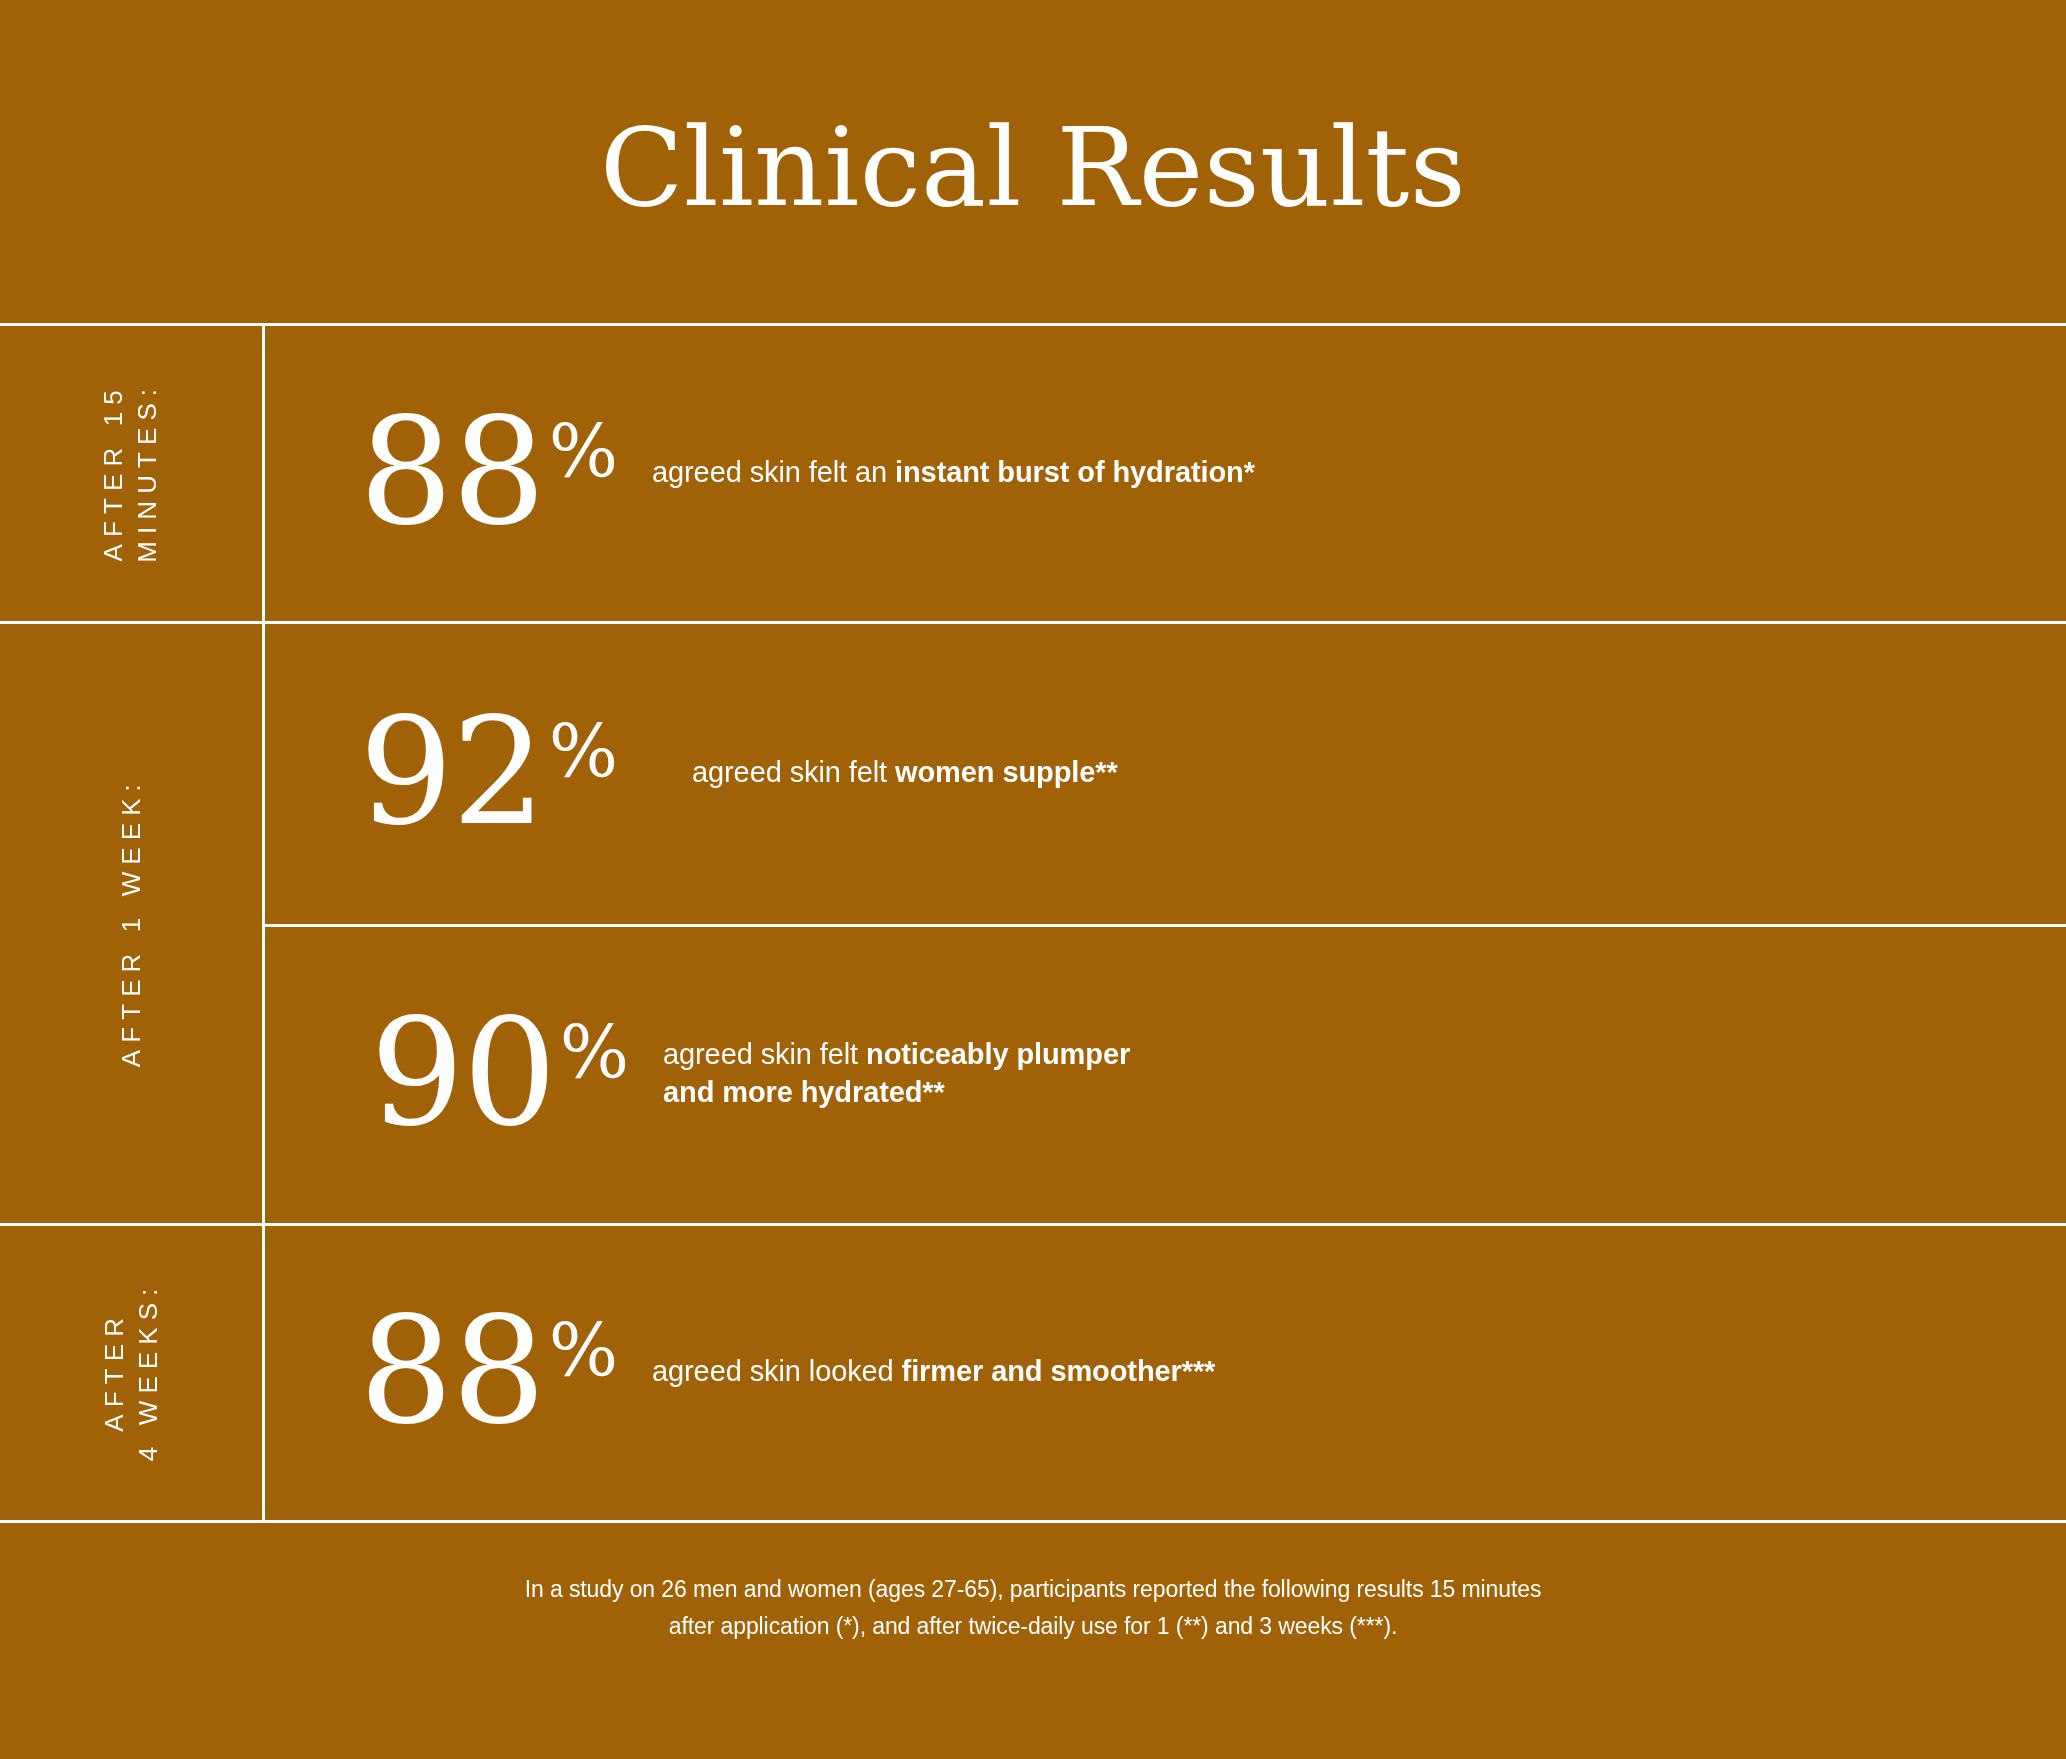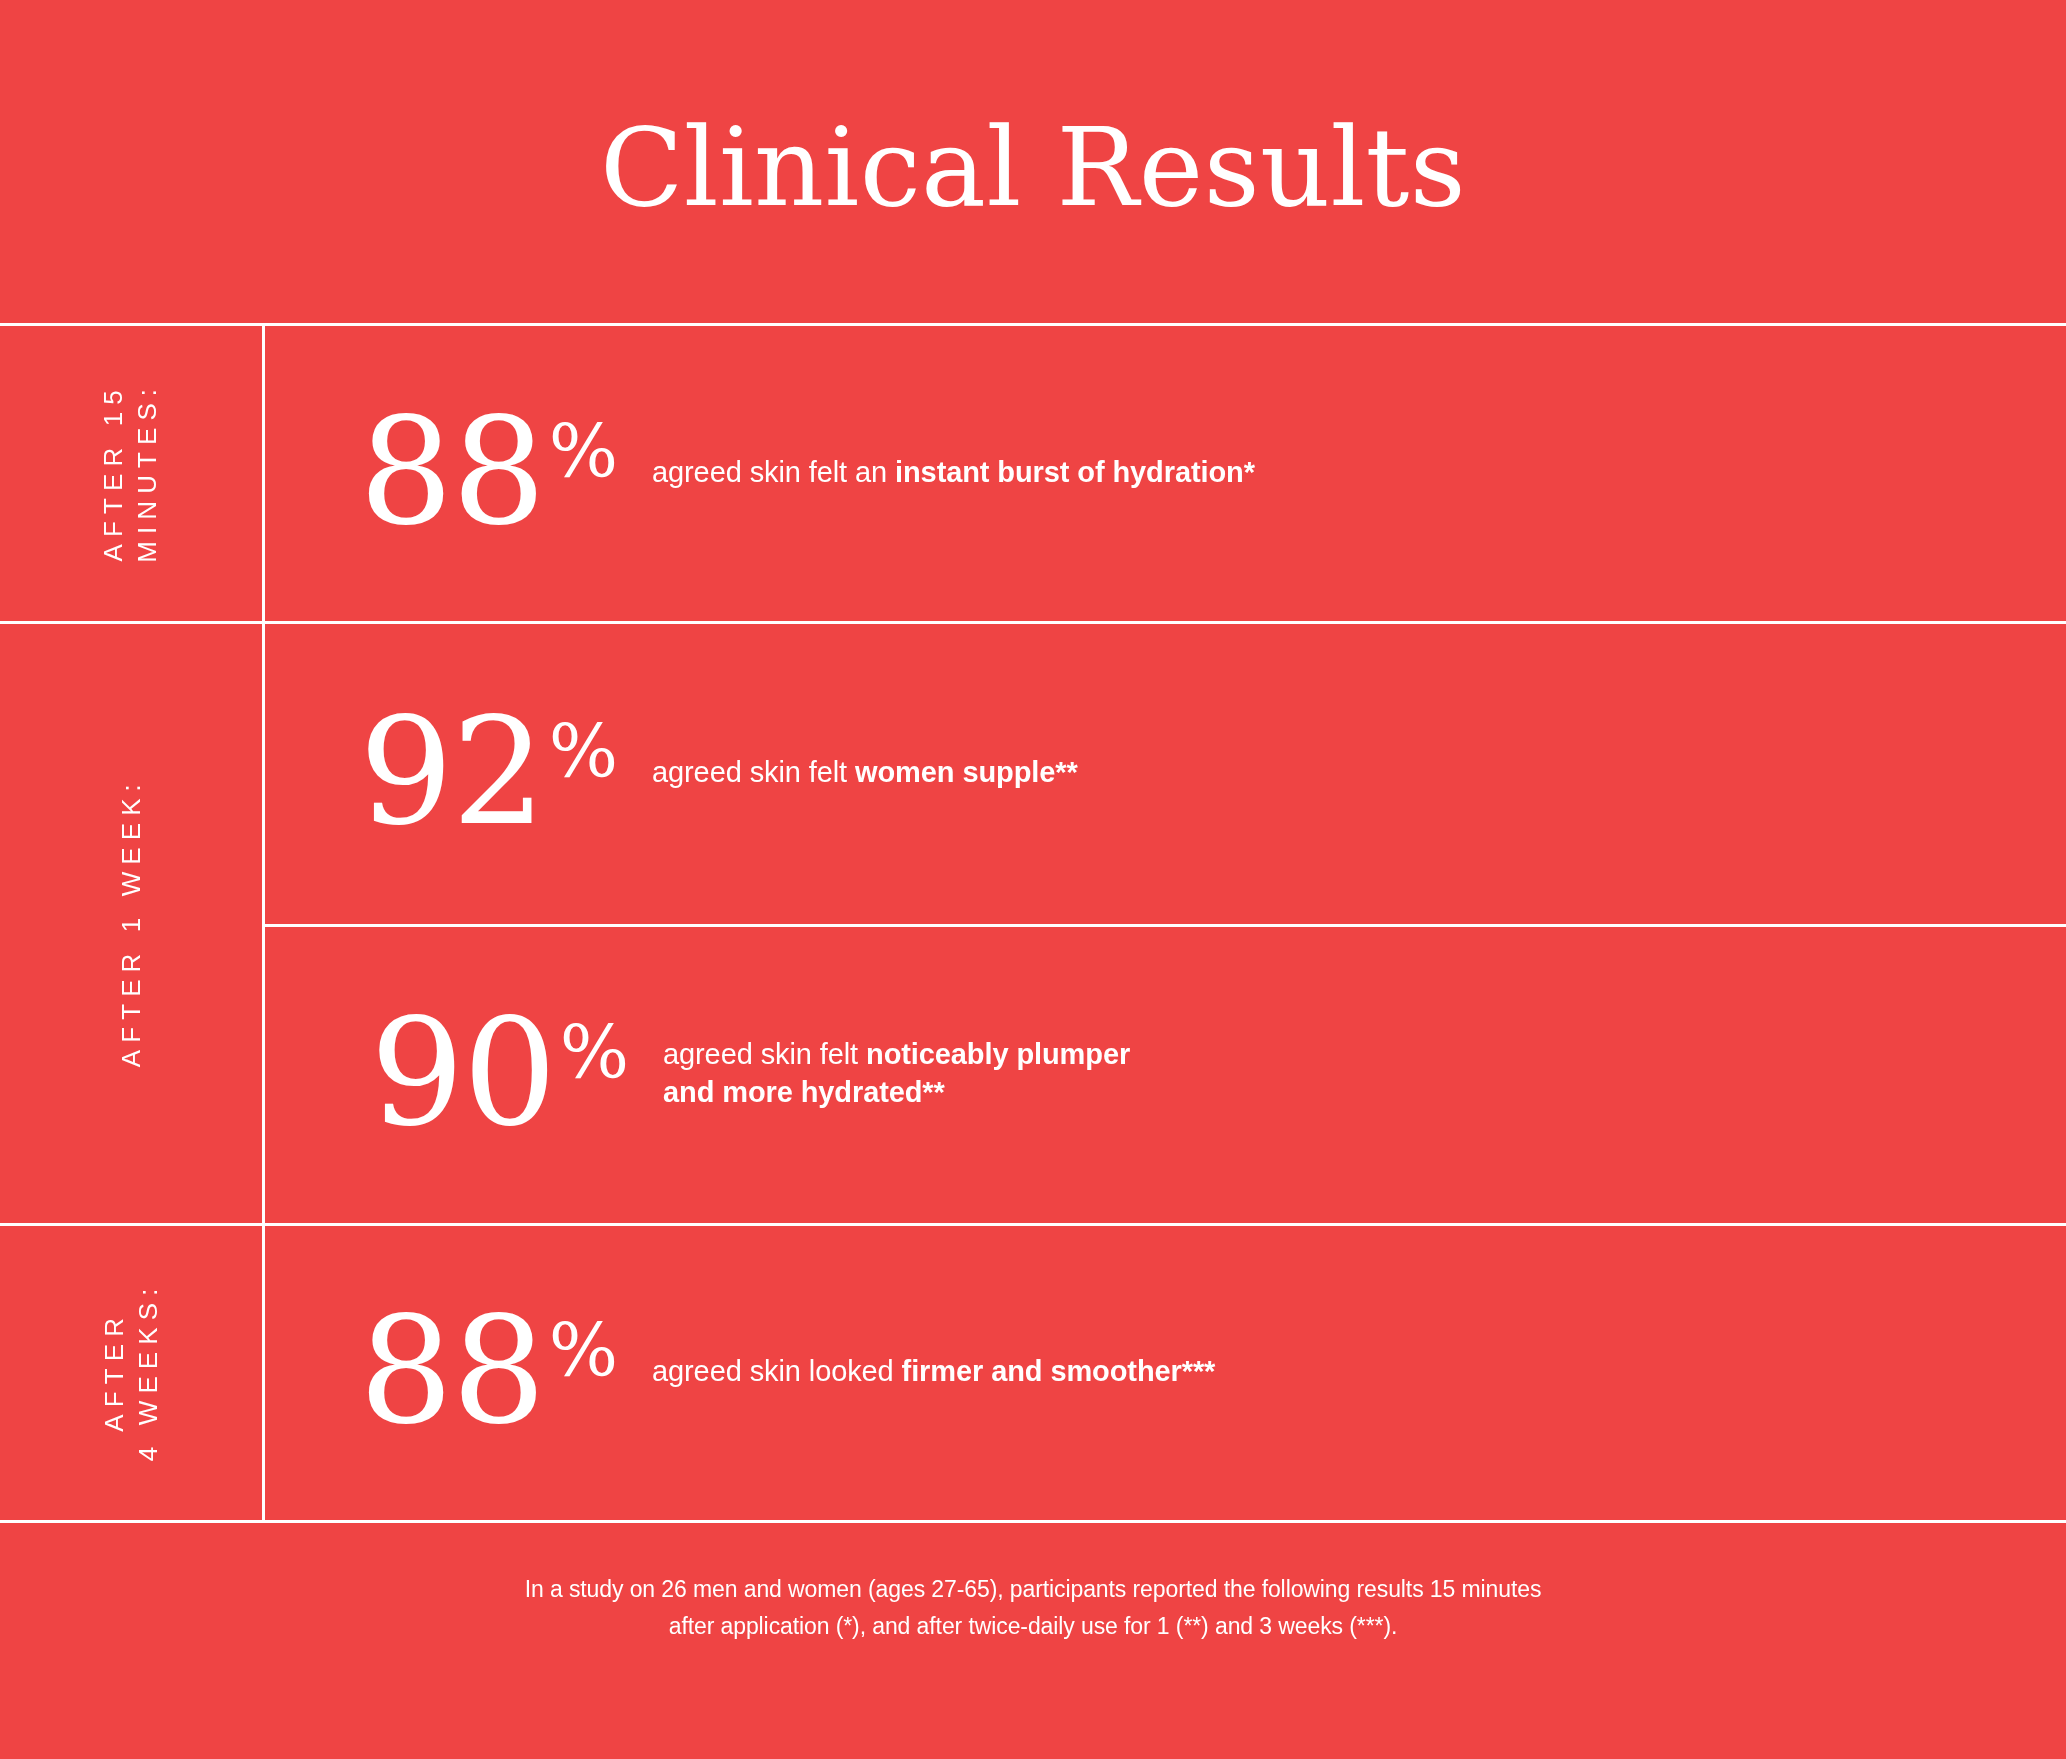--- a/index.html
+++ b/index.html
@@ -4,21 +4,21 @@
 <style>
   html, body {
     margin: 0;
     padding: 0;
     background: #17688c;
   }
   #page {
     position: relative;
     width: 2066px;
     height: 1760px;
-    background: #ef4444;
+    background: #a16207;
     overflow: hidden;
     font-family: "Liberation Sans", sans-serif;
     color: #ffffff;
   }
 
   
   .title-area {
     position: absolute;
     left: 0;
     top: 0;
@@ -179,21 +179,21 @@
   <div class="stat-row" style="top:323px; height:299px;">
     <div class="pct-block">
       <span class="pct-num">88</span>
       <span class="pct-sign">%</span>
     </div>
     <div class="stat-text">
       <span>agreed skin felt an </span><b>instant burst of hydration*</b>
     </div>
   </div>
 
-  <div class="stat-row" style="top:621px; height:303px;">
+  <div class="stat-row" style="top:621px; height:303px;gap:40px;">
     <div class="pct-block">
       <span class="pct-num">92</span>
       <span class="pct-sign">%</span>
     </div>
     <div class="stat-text">
       <span>agreed skin felt </span><b>women supple**</b>
     </div>
   </div>
 
   <div class="stat-row" style="top:924px; height:299px;margin-left:11px;">

